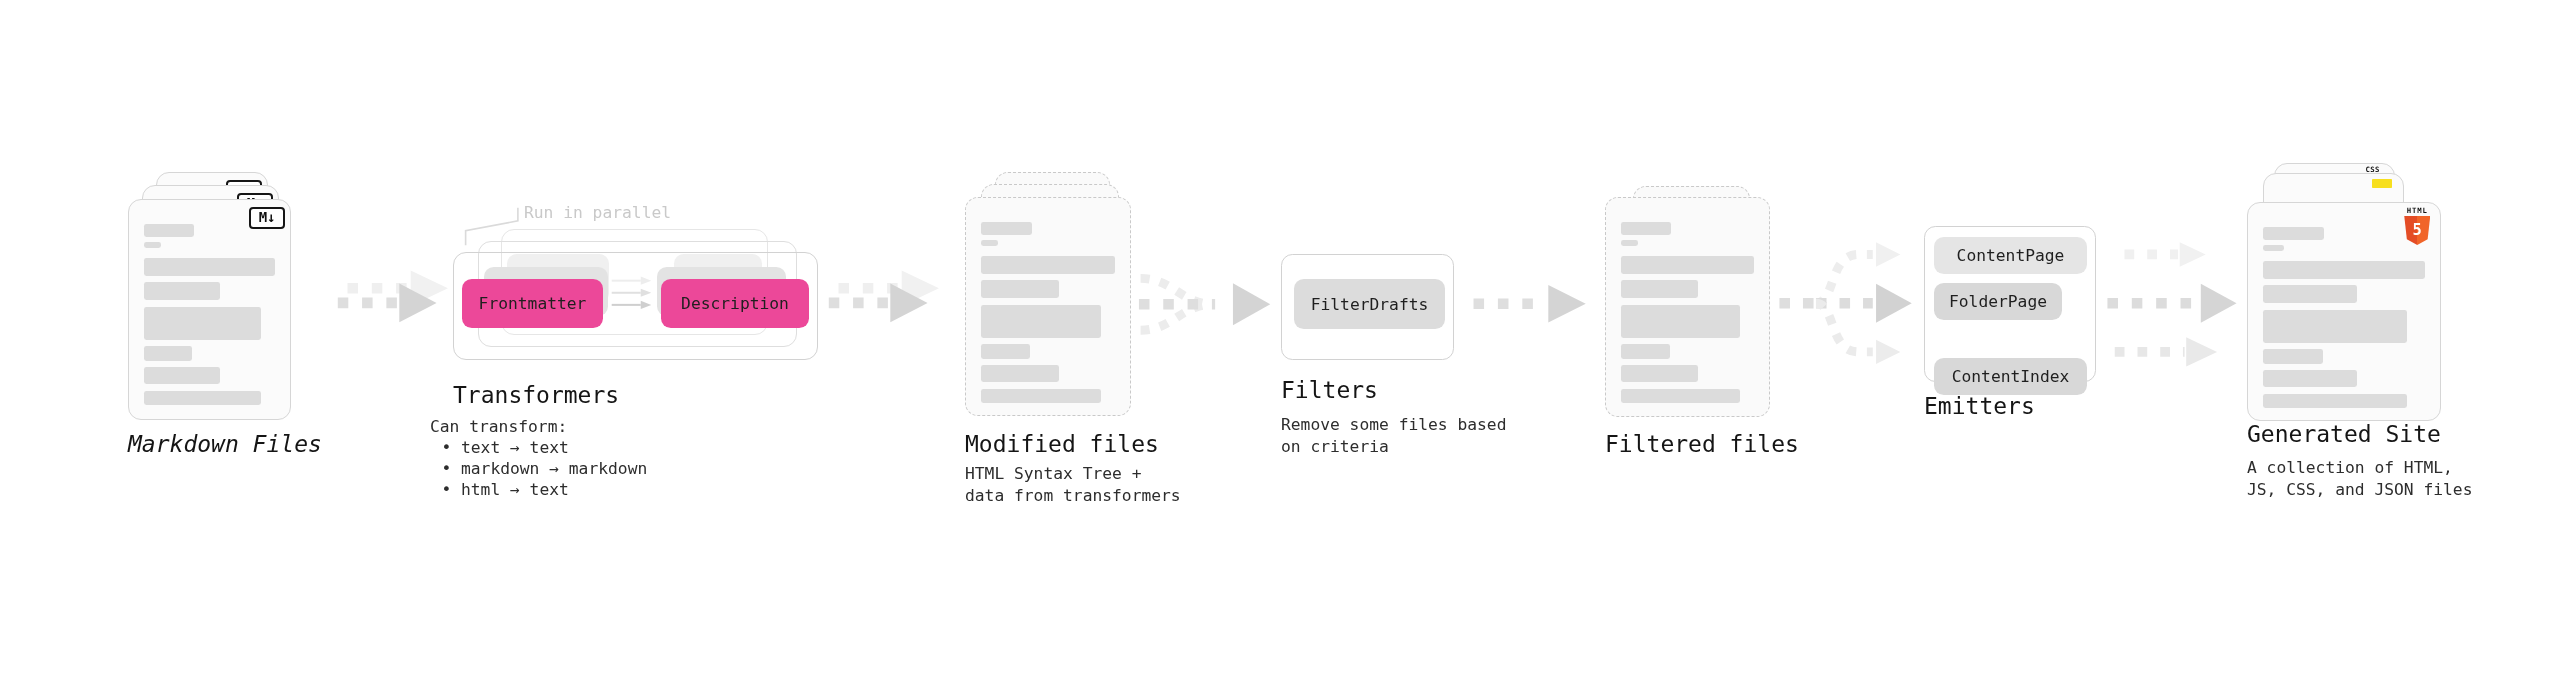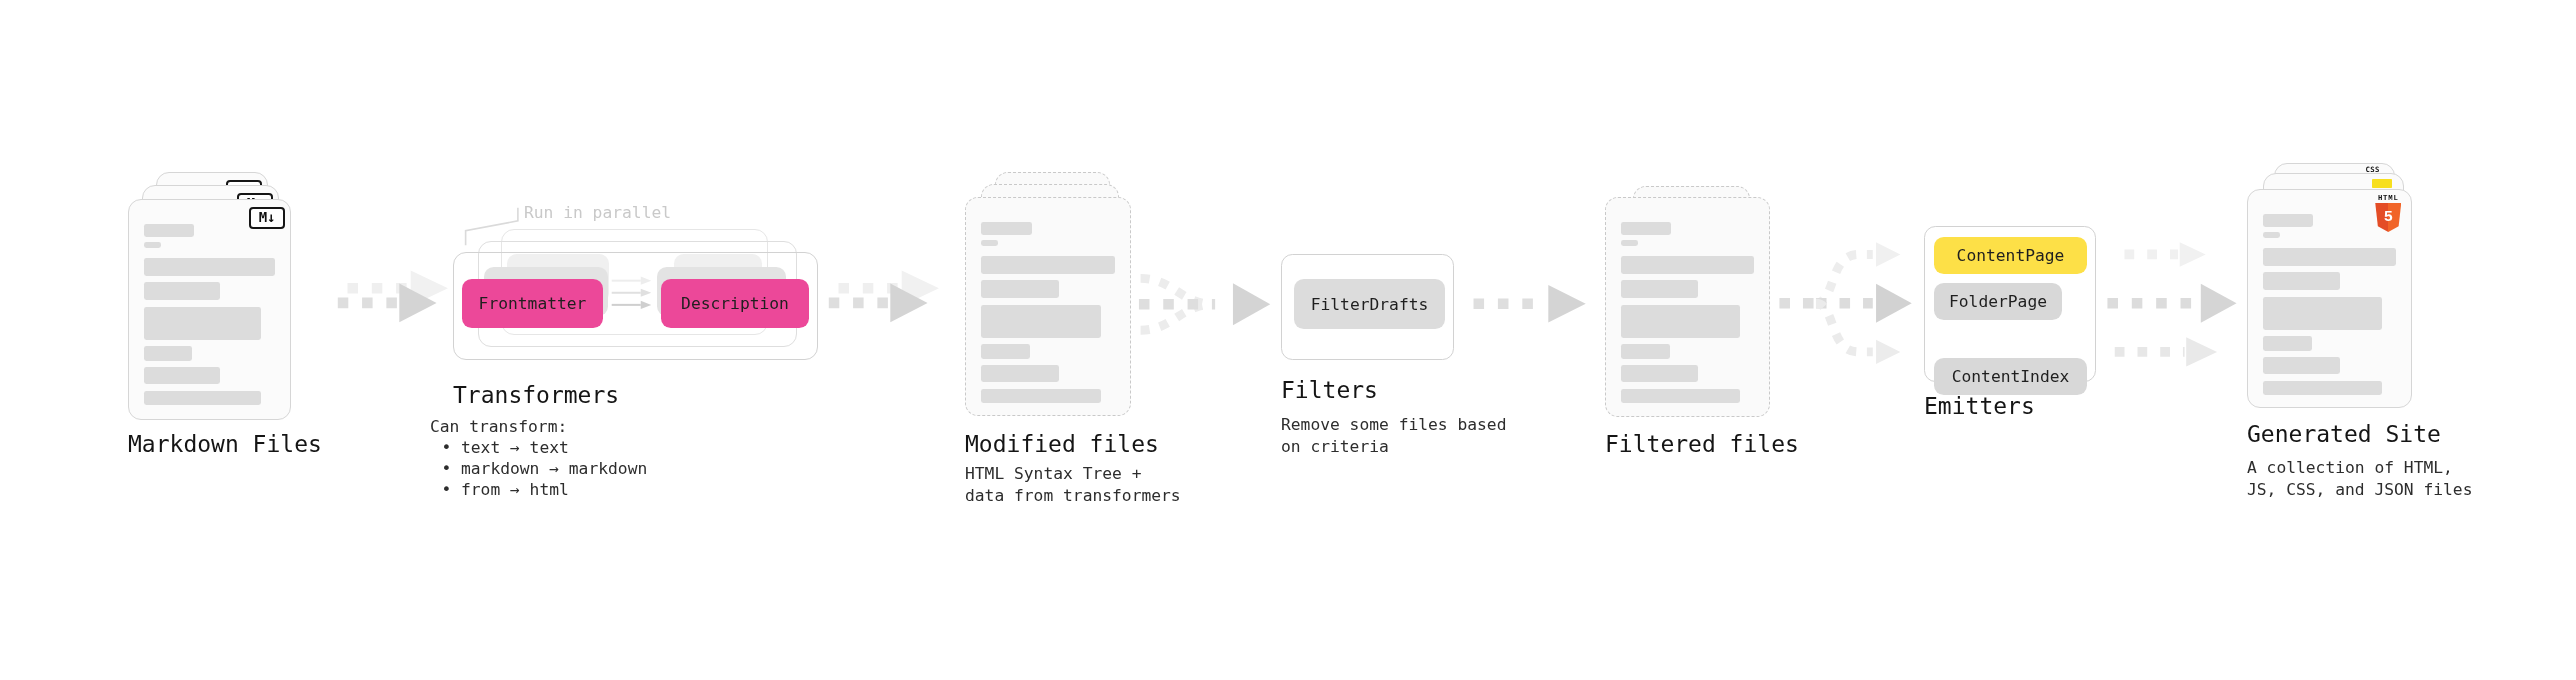--- a/index.html
+++ b/index.html
@@ -71,21 +71,21 @@
       <div class="bar b1"></div>
         <div class="bar b2"></div>
         <div class="bar b3"></div>
         <div class="bar b4"></div>
       <div class="bar b5"></div>
         <div class="bar b6"></div>
         <div class="bar b7"></div>
         <div class="bar b8"></div>
     </div>
   </div>
-  <div class="title" style="left:128px;top:432px;">Markdown Files</div>
+  <div class="title" style="left:128px;top:432px;font-style:italic;">Markdown Files</div>
 
   <svg style="left:336px;top:264px;" width="138" height="81" viewBox="0 0 170 100">
     <line x1="14" y1="30" x2="92" y2="30" stroke="#efefef" stroke-width="13" stroke-dasharray="13 17"></line>
     <polygon points="92,8 138,30 92,52" fill="#f1f1f1"></polygon>
     <line x1="2" y1="48" x2="80" y2="48" stroke="#dedede" stroke-width="13" stroke-dasharray="13 17"></line>
     <polygon points="78,24 124,48 78,72" fill="#d4d4d4"></polygon>
   </svg>
 
   <svg style="left:455px;top:193px;" width="98" height="59" viewBox="0 0 120 72">
     <polyline points="77,18 77,34 13,46 13,64" fill="none" stroke="#dadada" stroke-width="2"></polyline>
@@ -111,21 +111,21 @@
       <polygon points="44,17 57,22 44,27" fill="#e0e0e0"></polygon>
     <line x1="8" y1="37" x2="44" y2="37" stroke="#cfcfcf" stroke-width="2.5"></line>
       <polygon points="44,32 57,37 44,42" fill="#cfcfcf"></polygon>
   </svg>
 
   <div class="title" style="left:453px;top:383px;">Transformers</div>
   <div class="subtitle bullets" style="left:430px;top:416px;">
     <div>Can transform:</div>
     <div class="indent">• text → text</div>
     <div class="indent">• markdown → markdown</div>
-    <div class="indent">• from → html</div>
+    <div class="indent">• html → text</div>
   </div>
 
   <svg style="left:827px;top:264px;" width="138" height="81" viewBox="0 0 170 100">
     <line x1="14" y1="30" x2="92" y2="30" stroke="#efefef" stroke-width="13" stroke-dasharray="13 17"></line>
     <polygon points="92,8 138,30 92,52" fill="#f1f1f1"></polygon>
     <line x1="2" y1="48" x2="80" y2="48" stroke="#dedede" stroke-width="13" stroke-dasharray="13 17"></line>
     <polygon points="78,24 124,48 78,72" fill="#d4d4d4"></polygon>
   </svg>
 
   <div class="file-card dashed" style="left:995px;top:172px;width:115px;height:219px;"></div>
@@ -187,21 +187,21 @@
     <line x1="3" y1="80" x2="48" y2="80" stroke="#dedede" stroke-width="13" stroke-dasharray="13 16"></line>
     <path d="M 48 80 C 72 80, 64 20, 100 20 L 118 20" stroke="#ededed" stroke-width="11" stroke-dasharray="11 13" fill="none"></path>
     <polygon points="122,5 152,20 122,35" fill="#f0f0f0"></polygon>
     <line x1="48" y1="80" x2="118" y2="80" stroke="#dcdcdc" stroke-width="13" stroke-dasharray="13 16"></line>
     <polygon points="122,56 166,80 122,104" fill="#d2d2d2"></polygon>
     <path d="M 48 80 C 72 80, 64 140, 100 140 L 118 140" stroke="#ebebeb" stroke-width="11" stroke-dasharray="11 13" fill="none"></path>
     <polygon points="122,125 152,140 122,155" fill="#ececec"></polygon>
   </svg>
 
   <div class="container-box" style="left:1924px;top:226px;width:172px;height:156px;"></div>
-  <div class="pill" style="left:1934px;top:237px;width:153px;height:37px;background:#fde047;">ContentPage</div>
+  <div class="pill" style="left:1934px;top:237px;width:153px;height:37px;background:#e5e5e5;">ContentPage</div>
   <div class="pill" style="left:1934px;top:283px;width:128px;height:37px;background:#d8d8d8;">FolderPage</div>
   <div class="pill" style="left:1934px;top:331px;width:153px;height:37px;background:#d8d8d8;margin-top:27px;">ContentIndex</div>
   <div class="title" style="left:1924px;top:394px;">Emitters</div>
 
   <svg style="left:2105px;top:238px;" width="134" height="132" viewBox="0 0 165 162">
     <line x1="24" y1="20" x2="90" y2="20" stroke="#f0f0f0" stroke-width="12" stroke-dasharray="12 16"></line>
     <polygon points="92,5 124,20 92,35" fill="#f1f1f1"></polygon>
     <line x1="3" y1="80" x2="116" y2="80" stroke="#dcdcdc" stroke-width="13" stroke-dasharray="13 17"></line>
     <polygon points="118,56 162,80 118,104" fill="#d5d5d5"></polygon>
     <line x1="12" y1="140" x2="98" y2="140" stroke="#e7e7e7" stroke-width="12" stroke-dasharray="12 16"></line>
@@ -210,21 +210,21 @@
 
   <div class="file-card" style="left:2274px;top:163px;width:121px;height:219px;">
     <div class="css-badge">
       <div class="css-txt">CSS</div>
       <div class="css-bar" style="background: rgb(41, 98, 239);"></div>
     </div>
   </div>
   <div class="file-card" style="left:2263px;top:173px;width:141px;height:219px;">
     <div class="js-badge" style="background: rgb(247, 223, 30);"></div>
   </div>
-  <div class="file-card" style="left:2247px;top:189px;width:165px;height:219px;font-family:Liberation Mono, monospace;">
+  <div class="file-card" style="left:2247px;top:202px;width:194px;height:219px;">
     <div class="html5-badge">
       <div class="html-txt">HTML</div>
       <div class="shield">5</div>
     </div>
     <div class="bars">
       <div class="bar b1"></div>
         <div class="bar b2"></div>
         <div class="bar b3"></div>
         <div class="bar b4"></div>
       <div class="bar b5"></div>

